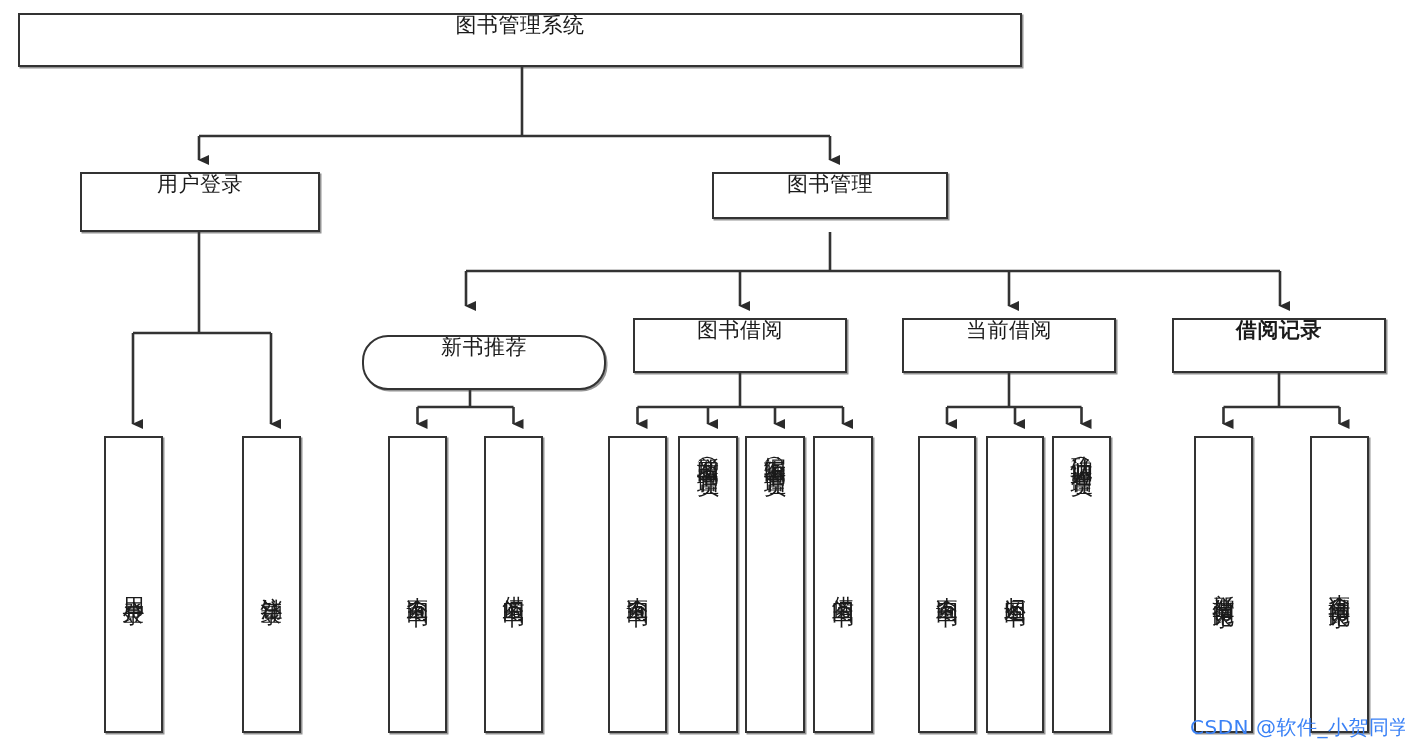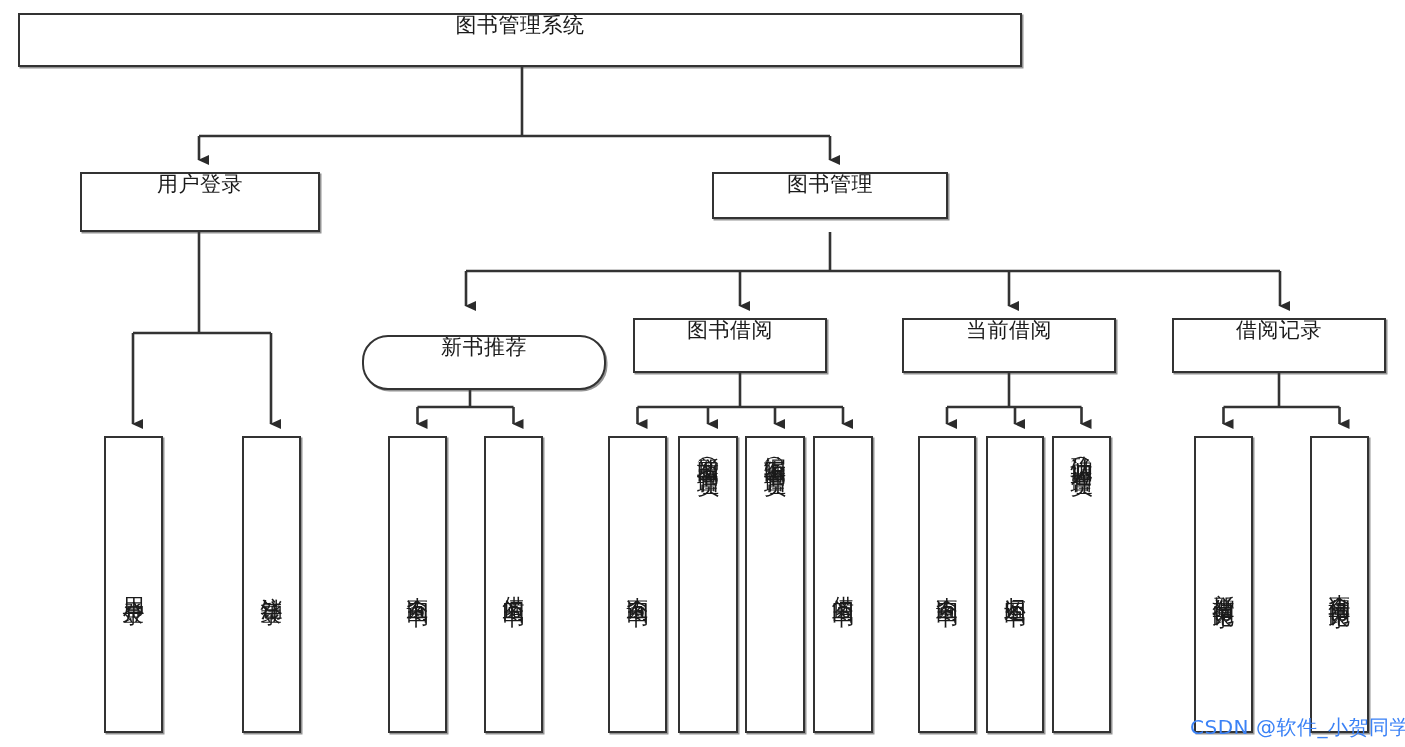--- a/index.html
+++ b/index.html
@@ -123,27 +123,27 @@
       </div>
       <div class="node-box" style="left: 80px; top: 172px; width: 240px; height: 60px;">
         <span class="node-label">用户登录</span>
       </div>
       <div class="node-box" style="left: 712px; top: 172px; width: 236px; height: 47px;">
         <span class="node-label">图书管理</span>
       </div>
       <div class="node-box" style="left: 362px; top: 335px; width: 244px; height: 55px; border-radius: 26px;">
         <span class="node-label">新书推荐</span>
       </div>
-      <div class="node-box" style="left: 633px; top: 318px; width: 194px; height: 55px;">
+      <div class="node-box" style="left: 633px; top: 318px; width: 214px; height: 55px;">
         <span class="node-label">图书借阅</span>
       </div>
       <div class="node-box" style="left: 902px; top: 318px; width: 214px; height: 55px;">
         <span class="node-label">当前借阅</span>
       </div>
-      <div class="node-box" style="left: 1172px; top: 318px; width: 214px; height: 55px;">
+      <div class="node-box" style="left: 1172px; top: 318px; width: 214px; height: 55px; font-weight: bold;">
         <span class="node-label">借阅记录</span>
       </div>
       <div class="node-box vertical center-v" style="left: 104px; top: 436px; width: 59px; height: 297px;">
         <span class="node-label">用户登录</span>
       </div>
       <div class="node-box vertical center-v" style="left: 242px; top: 436px; width: 59px; height: 297px;">
         <span class="node-label">注销登录</span>
       </div>
       <div class="node-box vertical center-v" style="left: 388px; top: 436px; width: 59px; height: 297px;">
         <span class="node-label">查询图书</span>

